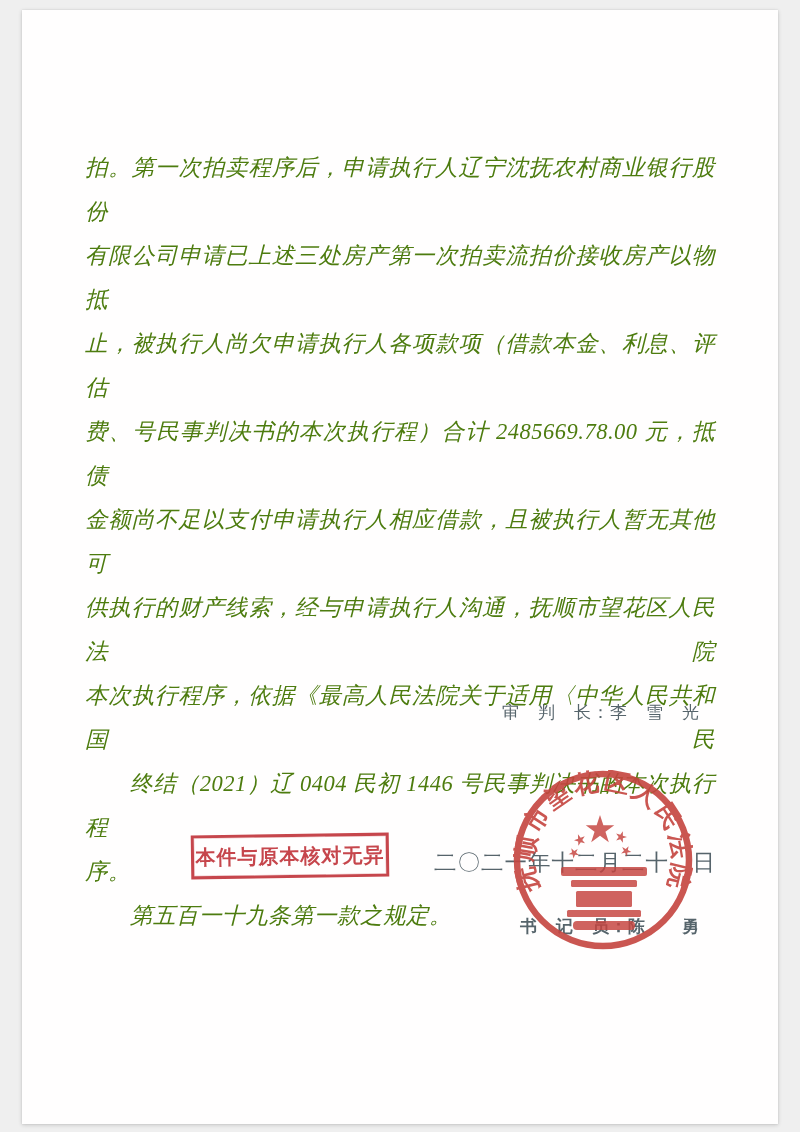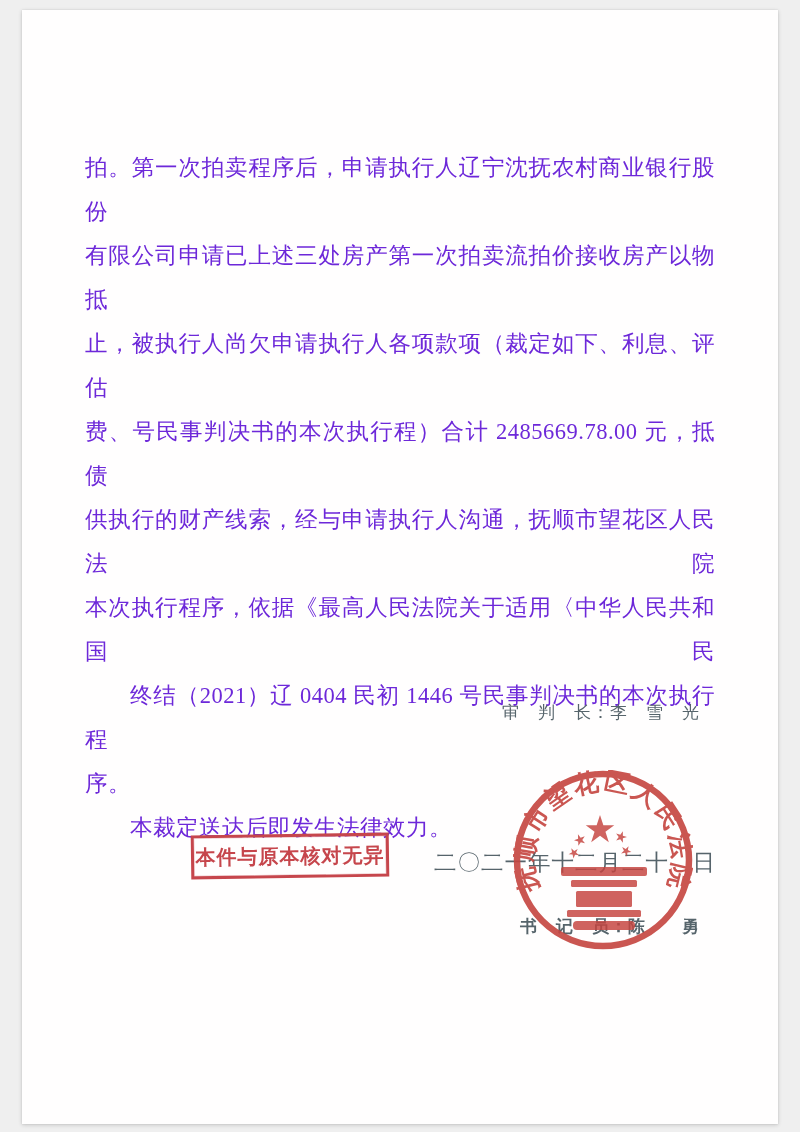--- a/index.html
+++ b/index.html
@@ -19,23 +19,24 @@
     background: #fffefe;
     box-shadow: 0 1px 4px rgba(0,0,0,0.18), 0 0 1px rgba(0,0,0,0.12);
   }
   
   .body-text {
     position: absolute;
     left: 85px; top: 146px;
     width: 630px;
     font-size: 22.5px;
     line-height: 44px;
-    color: #6d28d9;
+    color: #4d7c0f;
     text-align: justify;
     letter-spacing: 0.5px;
+    font-style: italic;
   }
   .bline { min-height: 44px; }
   .bline.just { text-align: justify; text-align-last: justify; }
   .bline.ind { text-indent: 2em; }
   
   .sig-block {
     position: absolute;
     top: 690px; left: 0; right: 100px;
     text-align: right;
     font-size: 17px;
@@ -98,27 +99,28 @@
 </style>
 </head>
 <body>
 
 <div class="canvas">
   <div class="page"></div>
 
   <div class="body-text">
     <div class="bline just">拍。第一次拍卖程序后，申请执行人辽宁沈抚农村商业银行股份</div>
     <div class="bline just">有限公司申请已上述三处房产第一次拍卖流拍价接收房产以物抵</div>
-    <div class="bline just">止，被执行人尚欠申请执行人各项款项（裁定如下、利息、评估</div>
+    <div class="bline just">止，被执行人尚欠申请执行人各项款项（借款本金、利息、评估</div>
     <div class="bline just">费、号民事判决书的本次执行程）合计 2485669.78.00 元，抵债</div>
+    <div class="bline just">金额尚不足以支付申请执行人相应借款，且被执行人暂无其他可</div>
     <div class="bline just">供执行的财产线索，经与申请执行人沟通，抚顺市望花区人民法院</div>
     <div class="bline just">本次执行程序，依据《最高人民法院关于适用〈中华人民共和国民</div>
     <div class="bline just ind">终结（2021）辽 0404 民初 1446 号民事判决书的本次执行程</div>
     <div class="bline">序。</div>
-    <div class="bline ind">本裁定送达后即发生法律效力。</div>
+    <div class="bline ind">第五百一十九条第一款之规定。</div>
   </div>
 
   <div class="sig-block">
     <div>审　判　长：李　雪　光</div>
   </div>
 
   <div class="date-line">二〇二一年十二月二十　日</div>
 
   <div class="clerk-line">书　记　员：陈　　勇</div>
 

